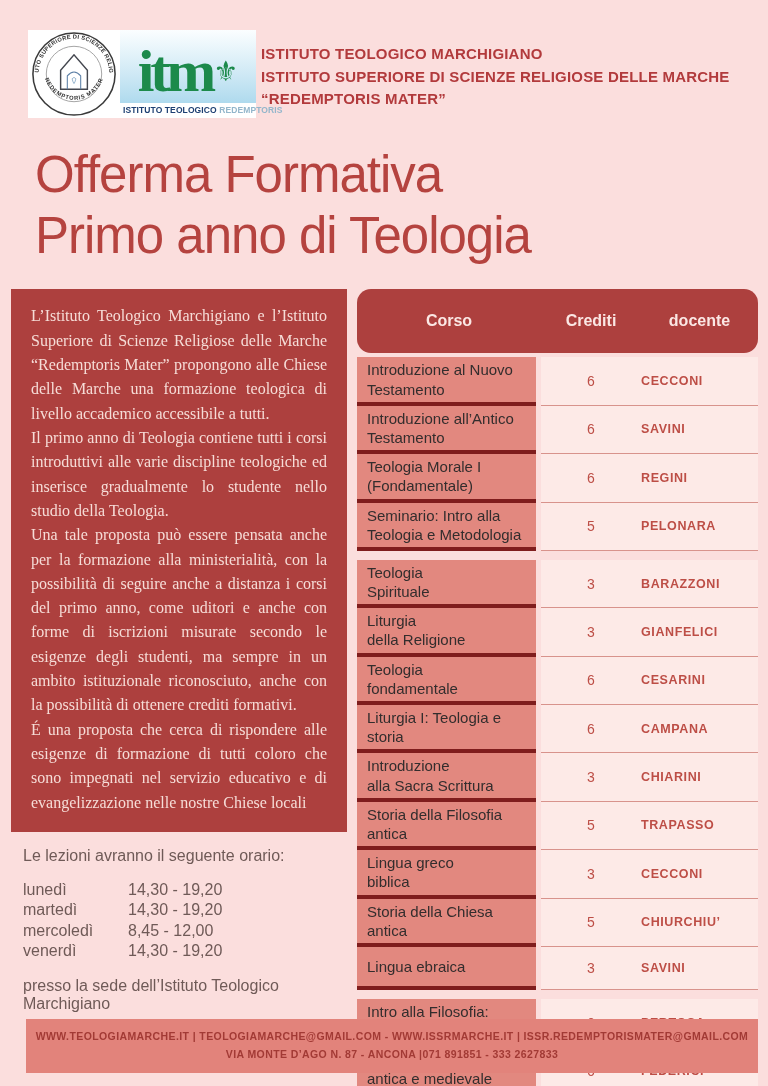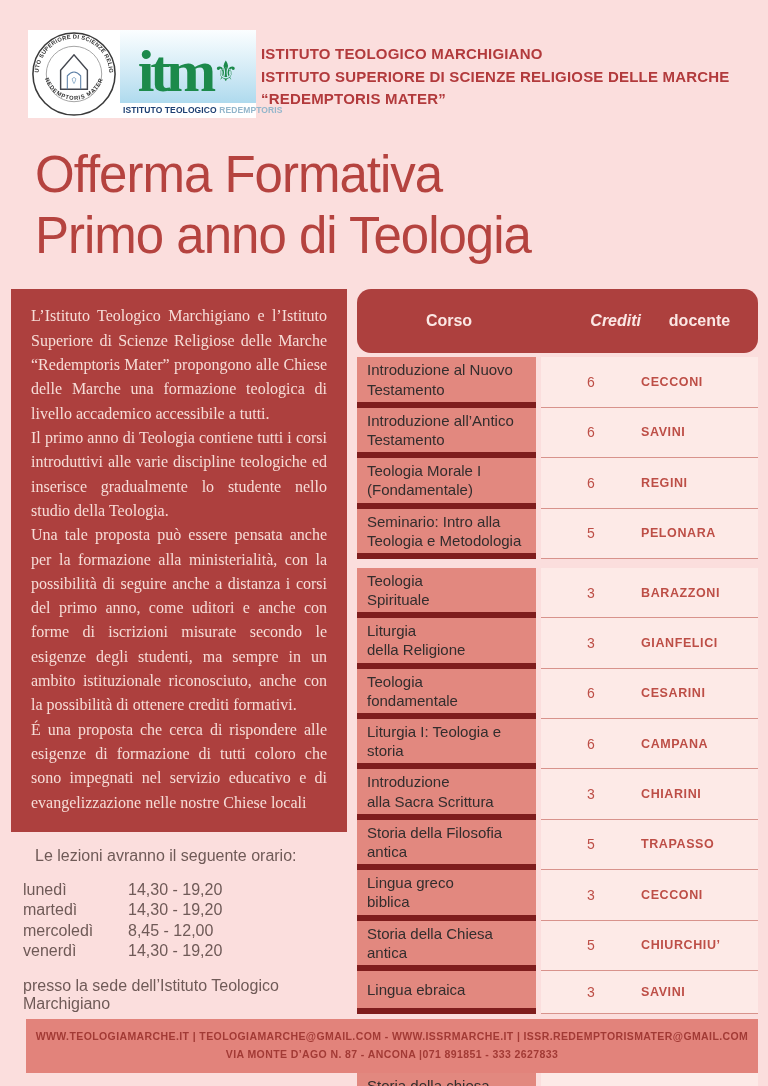--- a/index.html
+++ b/index.html
@@ -28,37 +28,37 @@
   .title { margin:26px 0 0 35px; color:var(--title_red, #b5433f);
     font-size:51px; line-height:1.2; font-weight:400; letter-spacing:-1px; }
   
   .main { display:flex; gap:10px; padding:0 10px 0 11px; margin-top:23px; align-items:flex-start; }
   .left-col { width:336px; flex:0 0 auto; }
   .intro-box { background:var(--dark_red, #ad403e); color:var(--intro_text, #f6dcd7);
     font-family:"Liberation Serif", serif; font-size:16px; line-height:1.52;
     text-align:justify; padding:15px 20px 17px 20px; }
   .intro-box p { margin:0; }
   .schedule { margin:15px 0 0 12px; color:var(--schedule_text, #6f5a57); font-size:16px; }
-  .schedule-heading { margin-bottom:15px;margin-left:12px; }
+  .schedule-heading { margin-bottom:15px; }
   .schedule-row { display:flex; line-height:1.28; }
   .schedule-day { width:105px; }
   .schedule-location { margin-top:15px; }
   
   .right-col { flex:1; }
   .thead { background:var(--dark_red, #ad403e); height:64px; display:flex; align-items:center;
     color:#fbe7e4; font-weight:bold; font-size:16px;border-radius:14px; }
   .th-corso { width:184px; text-align:center; }
-  .th-crediti { width:100px; text-align:right;font-style:italic; }
+  .th-crediti { width:100px; text-align:center; }
   .th-docente { flex:1; text-align:center; }
   .tgroup { margin-top:4px; }
   .tgroup + .tgroup { margin-top:9px; }
   .trow { display:flex; min-height:43px; }
   .corso { width:179px; margin-right:5px; background:var(--salmon, #e2887f);
     color:#332d2d; font-size:15px; line-height:1.28; display:flex; align-items:center;
-    padding:3px 4px 3px 10px; white-space:pre-line; border-bottom:6px solid #7f1d1d; }
+    padding:3px 4px 3px 10px; white-space:pre-line; border-bottom:4px solid #7f1d1d; }
   .tright { flex:1; display:flex; align-items:center;
     background:var(--light_cell, #fdeae7); border-bottom:1px solid #d8938c; }
   .crediti { width:100px; text-align:center; color:var(--table_red, #bd4e46); font-size:14px; }
   .docente { flex:1; text-align:left; color:var(--table_red, #bd4e46);
     font-size:12.5px; font-weight:bold; letter-spacing:0.6px; }
   
   .footer { position:absolute; left:26px; right:10px; bottom:13px;
     background:var(--footer_bar, #e2837b); color:var(--footer_text, #a23a35);
     font-weight:bold; font-size:10.5px; letter-spacing:0.4px; text-align:center;
     padding:9px 4px; line-height:1.7; }

